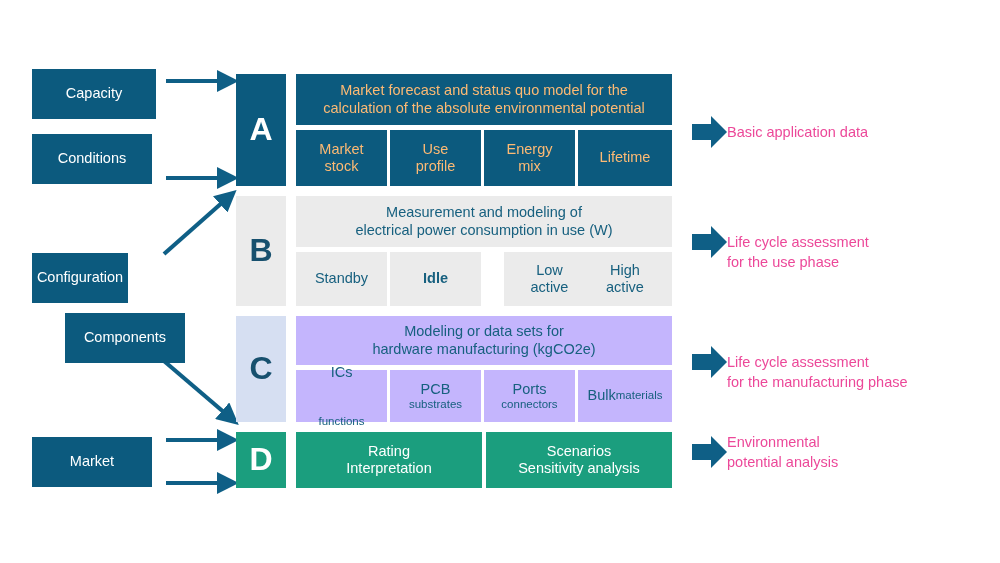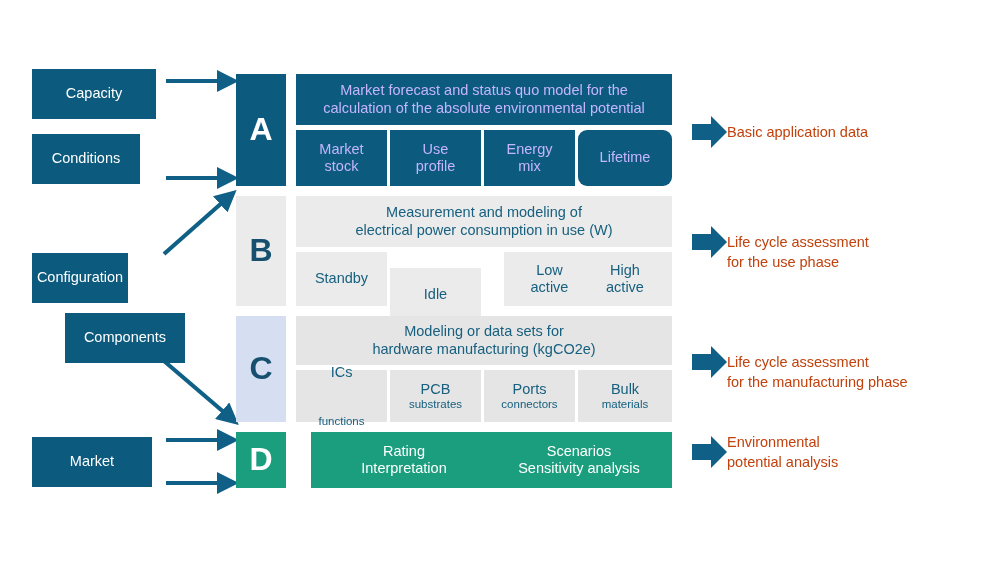--- a/index.html
+++ b/index.html
@@ -24,31 +24,31 @@
 
   
   .letter{font-weight:bold;font-size:32px;}
   .letter.a{background:#0c5a7e;color:#ffffff;}
   .letter.b{background:#ebebeb;color:#17506e;}
   .letter.c{background:#d6dff2;color:#17506e;}
   .letter.d{background:#1b9e7e;color:#ffffff;}
 
   
   .cell{box-sizing:border-box;}
-  .cell.dark{background:#0c5a7e;color:#c4b5fd;}
+  .cell.dark{background:#0c5a7e;color:#fdba74;}
   .cell.gray{background:#ebebeb;color:#17607f;}
-  .cell.lblue{background:#e5e5e5;color:#17607f;}
+  .cell.lblue{background:#c4b5fd;color:#17607f;}
   .cell.green{background:#1b9e7e;color:#ffffff;}
 
   .head{font-size:14.5px;}
   .sub{font-size:14.5px;}
   .sub .small{display:block;font-size:11.5px;}
 
   
-  .out-label{position:absolute;color:#c2410c;font-size:14.5px;
+  .out-label{position:absolute;color:#ec4899;font-size:14.5px;
              line-height:1.35;text-align:left;white-space:pre-line;}
 
   
   #arrows{position:absolute;left:0;top:0;width:1000px;height:563px;
           pointer-events:none;}
 </style>
 </head>
 <body>
 
 <div id="stage">
@@ -76,21 +76,21 @@
       <path d="M692,234 L711,234 L711,226 L727,242 L711,258 L711,250 L692,250 Z"></path>
       <path d="M692,354 L711,354 L711,346 L727,362 L711,378 L711,370 L692,370 Z"></path>
       <path d="M692,444 L711,444 L711,436 L727,452 L711,468 L711,460 L692,460 Z"></path>
     </g>
   </svg>
 
   <div class="box input-box" style="left:32px;top:69px;width:124px;height:50px;">
     <span>Capacity</span>
   </div>
 
-  <div class="box input-box" style="left:32px;top:134px;width:108px;height:50px;">
+  <div class="box input-box" style="left:32px;top:134px;width:120px;height:50px;">
     <span>Conditions</span>
   </div>
 
   <div class="box input-box" style="left:32px;top:253px;width:96px;height:50px;">
     <span>Configuration</span>
   </div>
 
   <div class="box input-box" style="left:32px;top:313px;width:120px;height:50px;margin-left:33px;">
     <span>Components</span>
   </div>
@@ -113,39 +113,39 @@
 stock</span>
   </div>
   <div class="box cell dark sub" style="left:390px;top:130px;width:91px;height:56px;white-space:pre-line;">
     <span>Use
 profile</span>
   </div>
   <div class="box cell dark sub" style="left:484px;top:130px;width:91px;height:56px;white-space:pre-line;">
     <span>Energy
 mix</span>
   </div>
-  <div class="box cell dark sub" style="left:578px;top:130px;width:94px;height:56px;white-space:pre-line;border-radius:9px;">
+  <div class="box cell dark sub" style="left:578px;top:130px;width:94px;height:56px;white-space:pre-line;">
     <span>Lifetime</span>
   </div>
 
   <div class="out-label" style="left:727px;top:123px;">Basic application data</div>
 
   <div class="box letter b" style="left:236px;top:196px;width:50px;height:110px;">
     <span>B</span>
   </div>
 
   <div class="box cell gray head" style="left:296px;top:196px;width:376px;height:51px;padding:0 10px;white-space:pre-line;">
     <span>Measurement and modeling of
 electrical power consumption in use (W)</span>
   </div>
 
   <div class="box cell gray sub" style="left:296px;top:252px;width:91px;height:54px;white-space:pre-line;">
     <span>Standby</span>
   </div>
-  <div class="box cell gray sub" style="left:390px;top:268px;width:91px;height:54px;white-space:pre-line;">
+  <div class="box cell gray sub" style="left:390px;top:252px;width:91px;height:54px;white-space:pre-line;font-weight:bold;">
     <span>Idle</span>
   </div>
   <div class="box cell gray sub" style="left:504px;top:252px;width:91px;height:54px;white-space:pre-line;">
     <span>Low
 active</span>
   </div>
   <div class="box cell gray sub" style="left:578px;top:252px;width:94px;height:54px;white-space:pre-line;">
     <span>High
 active</span>
   </div>
@@ -167,33 +167,33 @@
     <span class="small">functions</span>
   </div>
   <div class="box cell lblue sub" style="left:390px;top:370px;width:91px;height:52px;flex-direction:column;">
     <span>PCB</span>
     <span class="small">substrates</span>
   </div>
   <div class="box cell lblue sub" style="left:484px;top:370px;width:91px;height:52px;flex-direction:column;">
     <span>Ports</span>
     <span class="small">connectors</span>
   </div>
-  <div class="box cell lblue sub" style="left:578px;top:370px;width:94px;height:52px;flex-direction:column;">
+  <div class="box cell lblue sub" style="left:578px;top:370px;width:94px;height:52px;flex-direction:row;">
     <span>Bulk</span>
     <span class="small">materials</span>
   </div>
 
   <div class="out-label" style="left:727px;top:353px;">Life cycle assessment
 for the manufacturing phase</div>
 
   <div class="box letter d" style="left:236px;top:432px;width:50px;height:56px;">
     <span>D</span>
   </div>
 
-  <div class="box cell green sub" style="left:296px;top:432px;width:186px;height:56px;white-space:pre-line;margin-left:15px;">
+  <div class="box cell green sub" style="left:296px;top:432px;width:186px;height:56px;white-space:pre-line;">
     <span>Rating
 Interpretation</span>
   </div>
   <div class="box cell green sub" style="left:486px;top:432px;width:186px;height:56px;white-space:pre-line;">
     <span>Scenarios
 Sensitivity analysis</span>
   </div>
 
   <div class="out-label" style="left:727px;top:433px;">Environmental
 potential analysis</div>

